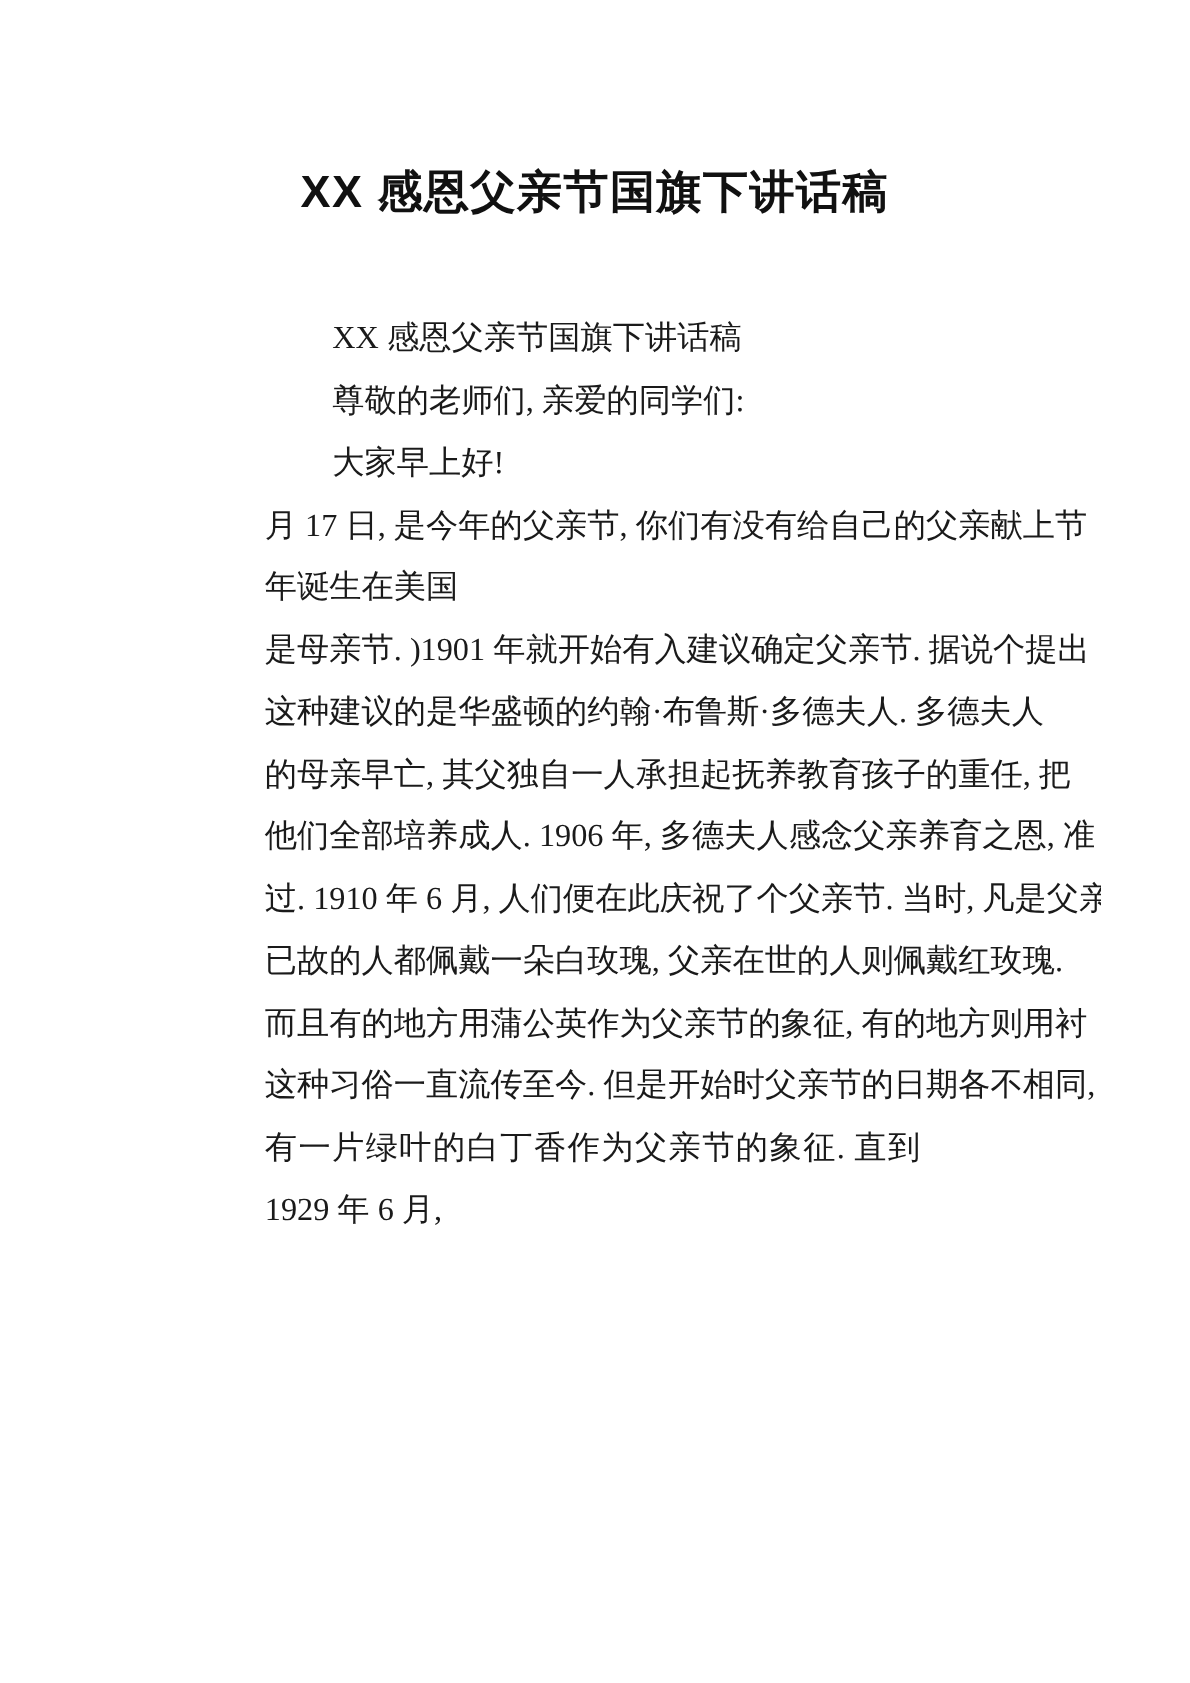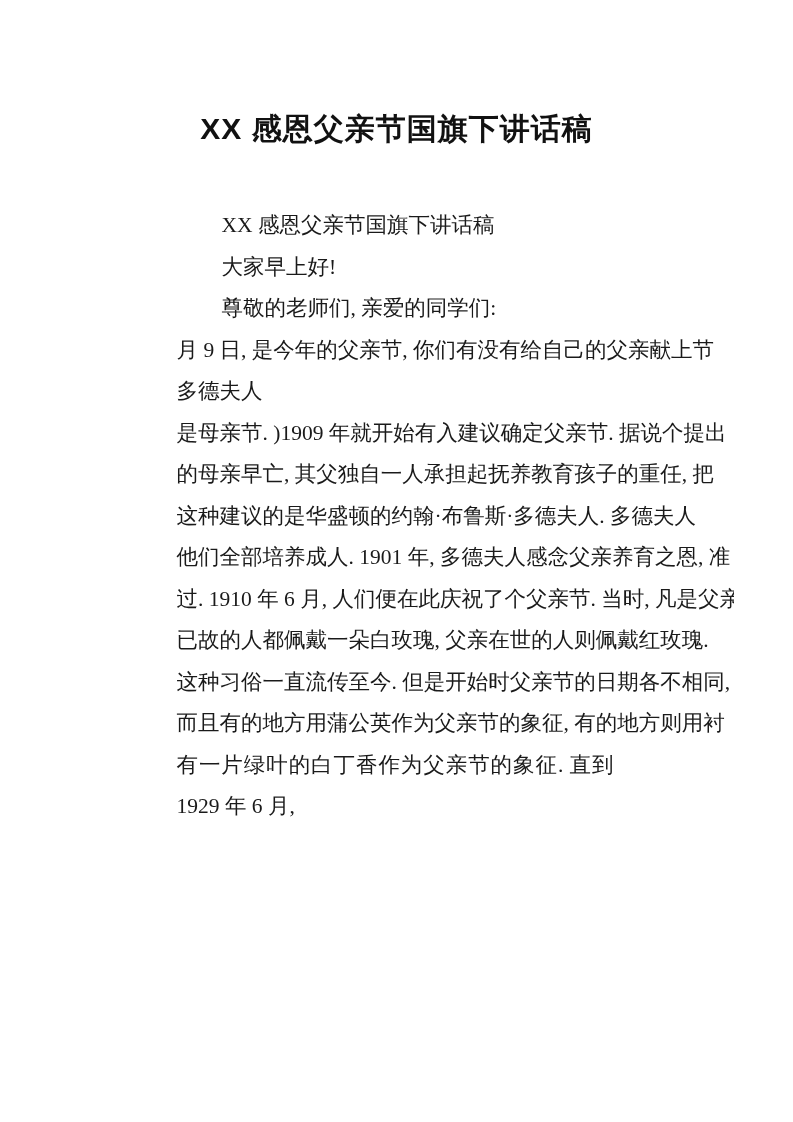--- a/index.html
+++ b/index.html
@@ -53,34 +53,34 @@
 </head>
 <body>
 
 <div class="page">
   <h1 class="doc-title">XX 感恩父亲节国旗下讲话稿</h1>
   <div class="doc-body">
       <div class="para">
         <div class="line first last">XX 感恩父亲节国旗下讲话稿</div>
       </div>
       <div class="para">
+        <div class="line first last">尊敬的老师们, 亲爱的同学们:</div>
+      </div>
+      <div class="para">
         <div class="line first last">大家早上好!</div>
       </div>
       <div class="para">
-        <div class="line first last">尊敬的老师们, 亲爱的同学们:</div>
+        <div class="line">月 17 日, 是今年的父亲节, 你们有没有给自己的父亲献上节</div>
+        <div class="line last">年诞生在美国</div>
       </div>
       <div class="para">
-        <div class="line">月 9 日, 是今年的父亲节, 你们有没有给自己的父亲献上节</div>
-        <div class="line last">多德夫人</div>
-      </div>
-      <div class="para">
-        <div class="line">是母亲节. )1909 年就开始有入建议确定父亲节. 据说个提出</div>
+        <div class="line">是母亲节. )1901 年就开始有入建议确定父亲节. 据说个提出</div>
+        <div class="line">这种建议的是华盛顿的约翰·布鲁斯·多德夫人. 多德夫人</div>
         <div class="line">的母亲早亡, 其父独自一人承担起抚养教育孩子的重任, 把</div>
-        <div class="line">这种建议的是华盛顿的约翰·布鲁斯·多德夫人. 多德夫人</div>
-        <div class="line">他们全部培养成人. 1901 年, 多德夫人感念父亲养育之恩, 准</div>
+        <div class="line">他们全部培养成人. 1906 年, 多德夫人感念父亲养育之恩, 准</div>
         <div class="line">过. 1910 年 6 月, 人们便在此庆祝了个父亲节. 当时, 凡是父亲</div>
         <div class="line">已故的人都佩戴一朵白玫瑰, 父亲在世的人则佩戴红玫瑰.</div>
+        <div class="line">而且有的地方用蒲公英作为父亲节的象征, 有的地方则用衬</div>
         <div class="line">这种习俗一直流传至今. 但是开始时父亲节的日期各不相同,</div>
-        <div class="line">而且有的地方用蒲公英作为父亲节的象征, 有的地方则用衬</div>
         <div class="line last">有一片绿叶的白丁香作为父亲节的象征. 直到 1929 年 6 月,</div>
       </div>
     </div>
 </div>
 
 </body></html>

